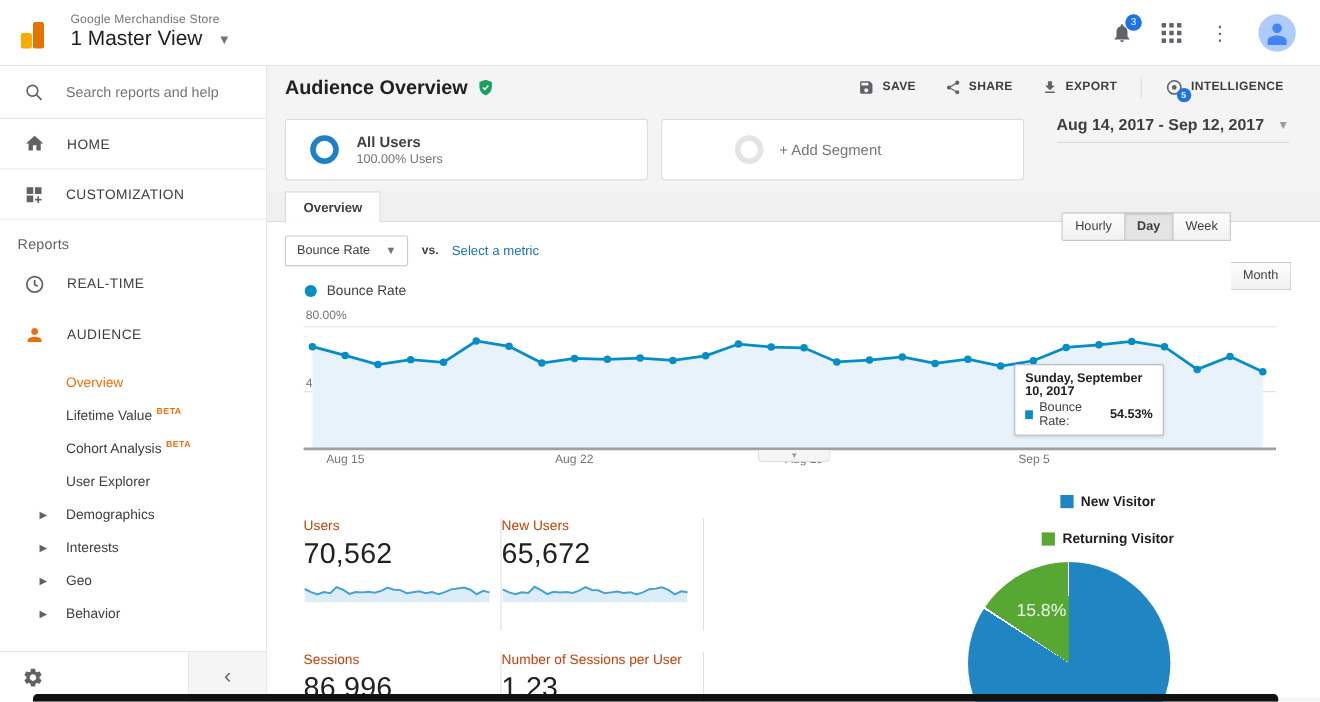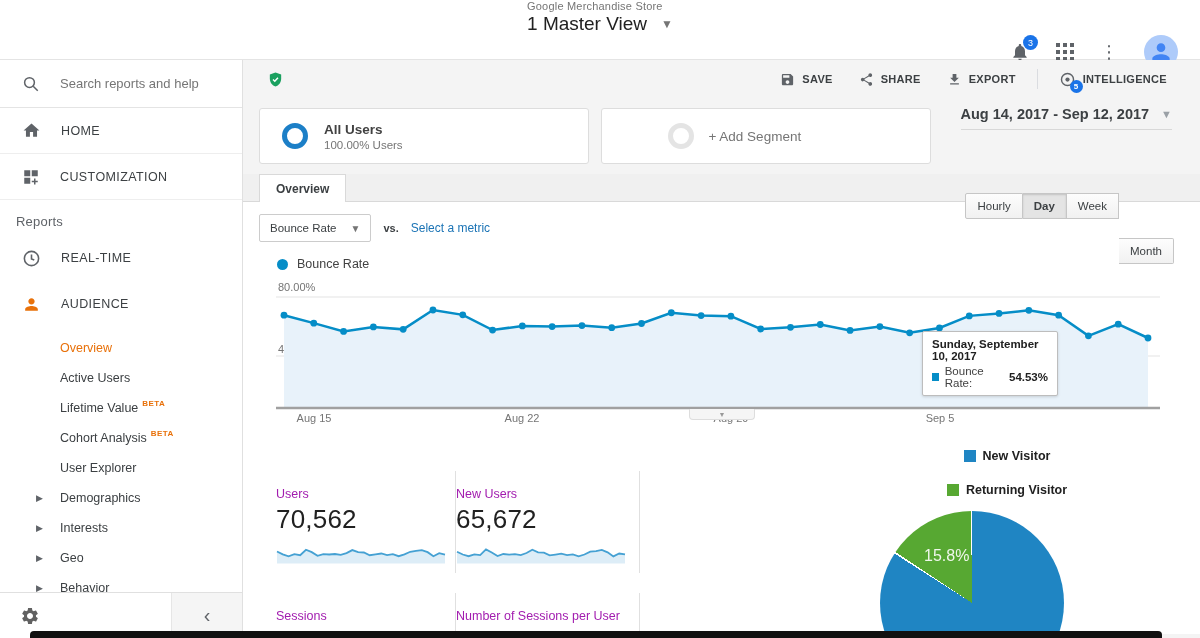--- a/index.html
+++ b/index.html
@@ -1,21 +1,21 @@
 <!DOCTYPE html>
 <html><head>
 <meta charset="utf-8">
 <style>
   * { box-sizing: border-box; margin: 0; padding: 0; }
   html,body { width:1200px; height:638px; overflow:hidden; }
   body { font-family:"Liberation Sans", sans-serif; background:#fff; position:relative; color:#3c4043; }
 
   
   .app-header{ position:absolute; top:0; left:0; width:1200px; height:60px; background:#fff;
-    border-bottom:1px solid #e4e4e4; display:flex; align-items:center;flex-direction:column; }
+    border-bottom:1px solid #e4e4e4; display:flex; align-items:center; }
   .ga-logo{ width:32px; height:32px; margin:0 16px 0 16px; position:relative; cursor:pointer; }
   .ga-logo .bar1{ position:absolute; left:3px; bottom:2px; width:10px; height:14px; background:#f9ab00; border-radius:2px; }
   .ga-logo .bar2{ position:absolute; left:14px; bottom:2px; width:10px; height:24px; background:#e37400; border-radius:2px; }
   .acct-name{ font-size:11px; color:#757575; letter-spacing:.2px; }
   .view-row{ display:flex; align-items:center; cursor:pointer; }
   .view-name{ font-size:19px; color:#212121; margin-top:1px; }
   .view-caret{ color:#757575; font-size:12px; margin-left:14px; }
   .header-right{ margin-left:auto; display:flex; align-items:center; gap:26px; padding-right:22px; }
   .bell-wrap{ position:relative; cursor:pointer; }
   .badge{ position:absolute; top:-7px; right:-8px; background:#1a73e8; color:#fff; font-size:9px;
@@ -105,21 +105,21 @@
   .chart-tooltip{ position:absolute; left:646px; top:50px; width:136px; background:#fff; border:1px solid #bdbdbd;
     border-radius:2px; box-shadow:0 1px 3px rgba(0,0,0,.15); padding:6px 9px; z-index:5; }
   .tt-title{ font-size:11.5px; font-weight:bold; color:#212121; }
   .tt-row{ display:flex; align-items:center; gap:6px; margin-top:3px; font-size:11.5px; color:#424242; }
   .tt-square{ width:8px; height:8px; background:#058dc7; }
   .tt-value{ font-weight:bold; color:#212121; }
 
   .metrics-area{ display:flex; margin-top:16px; }
   .metrics-grid{ margin-left:17px; display:grid; grid-template-columns:180px 184px; row-gap:20px; padding-top:24px; }
   .metric-cell{ border-right:1px solid #e0e0e0; padding-right:12px; }
-  .metric-label{ font-size:12.5px; color:#a21caf;margin-top:16px; }
+  .metric-label{ font-size:12.5px; color:#c2410c; }
   .metric-value{ font-size:26px; color:#212121; margin-top:3px; letter-spacing:.2px; }
   .spark{ margin-top:4px; display:block; }
 
   .pie-block{ margin-left:auto; width:330px; padding-top:2px; margin-right:14px; }
   .pie-legend{ display:flex; gap:20px; align-items:center; margin-left:4px;flex-direction:column; }
   .pie-legend .item{ display:flex; align-items:center; gap:7px; font-size:12.5px; font-weight:bold; color:#212121; }
   .pl-square{ width:12px; height:12px; }
   .pie{ width:184px; height:184px; border-radius:50%; margin:14px 0 0 40px; position:relative; cursor:pointer; }
   .pie-label{ position:absolute; font-size:16px; }
   .pie-label.small{ left:44px; top:36px; color:rgba(255,255,255,.9); }
@@ -202,23 +202,20 @@
     <svg width="19" height="19" viewBox="0 0 24 24">
       <path fill="#e8710a" d="M12 12c2.21 0 4-1.79 4-4s-1.79-4-4-4-4 1.79-4 4 1.79 4 4 4zm0 2c-2.67 0-8 1.34-8 4v2h16v-2c0-2.66-5.33-4-8-4z"></path>
     </svg>
     <span>AUDIENCE</span>
   </div>
   <div class="subnav">
     <div class="subnav-item active">
         <span>Overview</span>
       </div>
     <div class="subnav-item">
-        <span>Active Users</span>
-      </div>
-    <div class="subnav-item">
         <span>Lifetime Value</span>
         <span class="beta">BETA</span>
       </div>
     <div class="subnav-item">
         <span>Cohort Analysis</span>
         <span class="beta">BETA</span>
       </div>
     <div class="subnav-item">
         <span>User Explorer</span>
       </div>
@@ -247,20 +244,21 @@
     </div>
     <div class="collapse-cell">
       <span>‹</span>
     </div>
   </div>
 </aside>
 
 <div class="main">
 
   <div class="toolbar">
+    <span class="page-title">Audience Overview</span>
     <span class="shield">
       <svg width="17" height="17" viewBox="0 0 24 24">
         <path fill="#1aa05f" d="M12 2 4 5v6c0 5 3.4 9.7 8 11 4.6-1.3 8-6 8-11V5l-8-3z"></path>
         <polyline points="8.5,12 11,14.5 15.5,9.5" fill="none" stroke="#fff" stroke-width="2"></polyline>
       </svg>
     </span>
     <div class="toolbar-actions">
       <div class="tb-btn">
         <svg width="15" height="15" viewBox="0 0 24 24">
             <path fill="#5f6368" d="M17 3H5c-1.1 0-2 .9-2 2v14c0 1.1.9 2 2 2h14c1.1 0 2-.9 2-2V7l-4-4zm-5 16c-1.66 0-3-1.34-3-3s1.34-3 3-3 3 1.34 3 3-1.34 3-3 3zm3-10H5V5h10v4z"></path>

